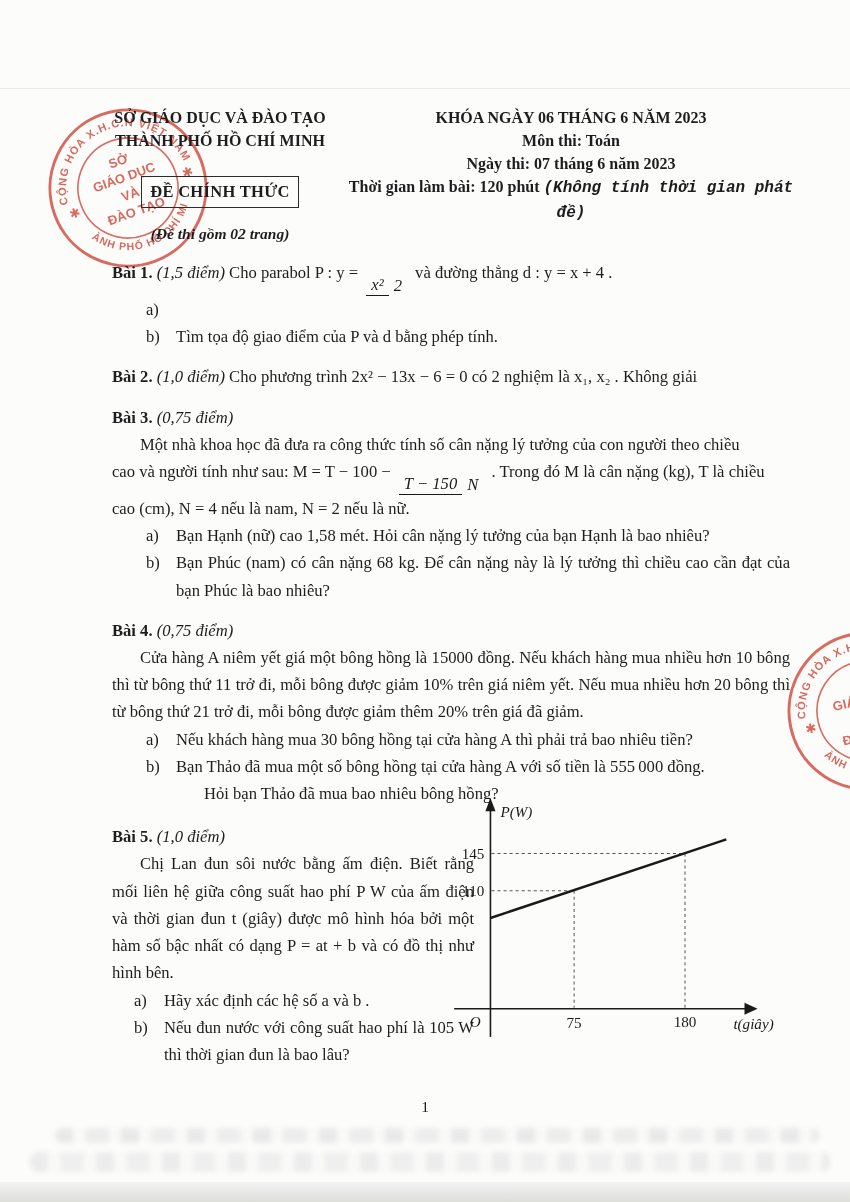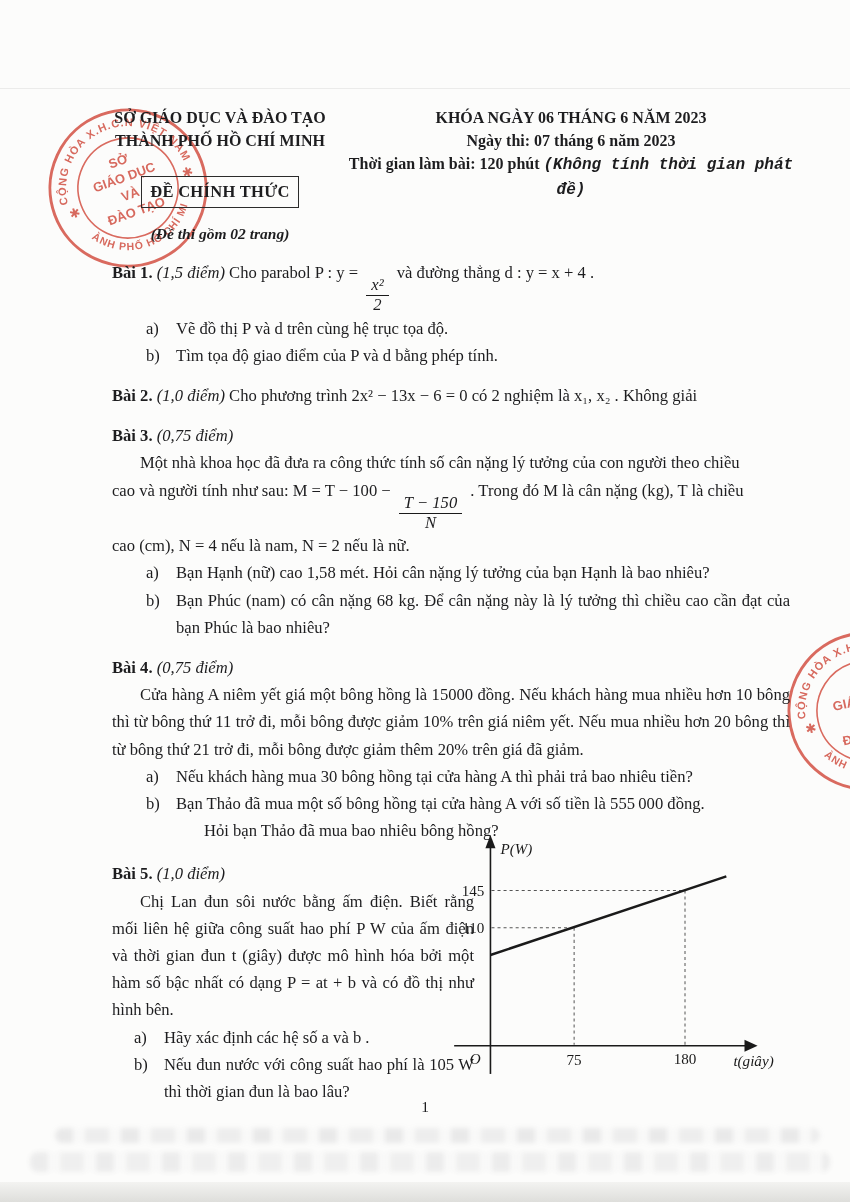--- a/index.html
+++ b/index.html
@@ -25,21 +25,21 @@
   .ptitle{font-weight:bold;}
   .ppoints{font-weight:normal;font-style:italic;}
   .tline{display:block;}
   .para{text-indent:28px;text-align:justify;}
   .item{display:flex;margin-left:34px;}
   .item .ilabel{min-width:30px;flex:0 0 30px;}
   .item .itext{text-align:justify;}
   .cont-line{margin-left:92px;}
   .math{}
   .keep-space{white-space:pre-wrap;}
-  .frac{display:inline-flex;flex-direction:column;align-items:center;vertical-align:-0.75em;
+  .frac{display:inline-flex;flex-direction:row;align-items:center;vertical-align:-0.75em;
         margin:0 4px;font-style:italic;line-height:1.12;}
   .frac .fnum{border-bottom:1.3px solid #1a1a1a;padding:0 5px;}
   .frac .fden{padding:0 5px;}
   
   .sec5{position:relative;margin-top:16px;min-height:250px;}
   .sec5-left{width:362px;}
   .sec5-left .para5{text-align:justify;text-indent:28px;}
   .sec5-left .item{margin-left:22px;}
   .figure{position:absolute;right:-6px;top:-28px;width:348px;height:250px;}
   .figure line{stroke:#1a1a1a;stroke-width:1.6;}
@@ -109,20 +109,21 @@
 
   <header class="doc-header">
     <div class="header-left">
       <div>SỞ GIÁO DỤC VÀ ĐÀO TẠO</div>
       <div>THÀNH PHỐ HỒ CHÍ MINH</div>
       <div><span class="exam-box">ĐỀ CHÍNH THỨC</span></div>
       <div class="pages-note">(Đề thi gồm 02 trang)</div>
     </div>
     <div class="header-right">
       <div>KHÓA NGÀY 06 THÁNG 6 NĂM 2023</div>
+      <div>Môn thi: Toán</div>
       <div>Ngày thi: 07 tháng 6 năm 2023</div>
       <div><span>Thời gian làm bài: 120 phút </span><span class="duration-italic">(Không tính thời gian phát đề)</span></div>
     </div>
   </header>
 
   <main>
 
     <section class="prob">
       <span class="tline">
         <span class="ptitle">Bài 1.</span>
@@ -131,21 +132,20 @@
         <span class="math">P : y =</span>
         <span class="frac">
             <span class="fnum">x²</span>
             <span class="fden">2</span>
           </span>
         <span>và đường thẳng</span>
         <span class="math">d : y = x + 4 .</span>
       </span>
       <div class="item">
         <span class="ilabel">a)</span>
-        <span class="itext">Vẽ đồ thị P và d trên cùng hệ trục tọa độ.</span>
       </div>
       <div class="item">
         <span class="ilabel">b)</span>
         <span class="itext">Tìm tọa độ giao điểm của P và d bằng phép tính.</span>
       </div>
     </section>
 
     <section class="prob">
       <span class="tline">
         <span class="ptitle">Bài 2.</span>

